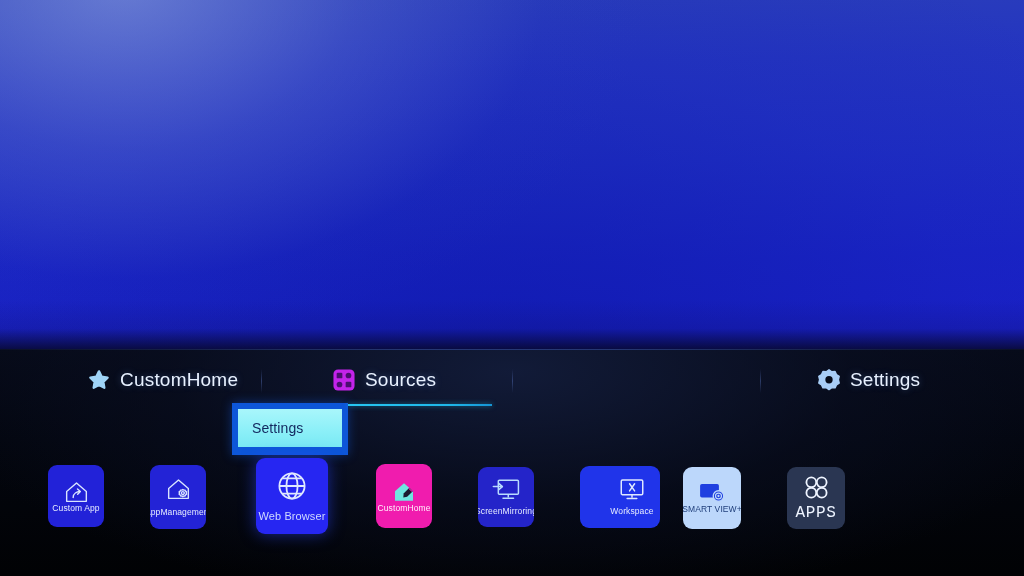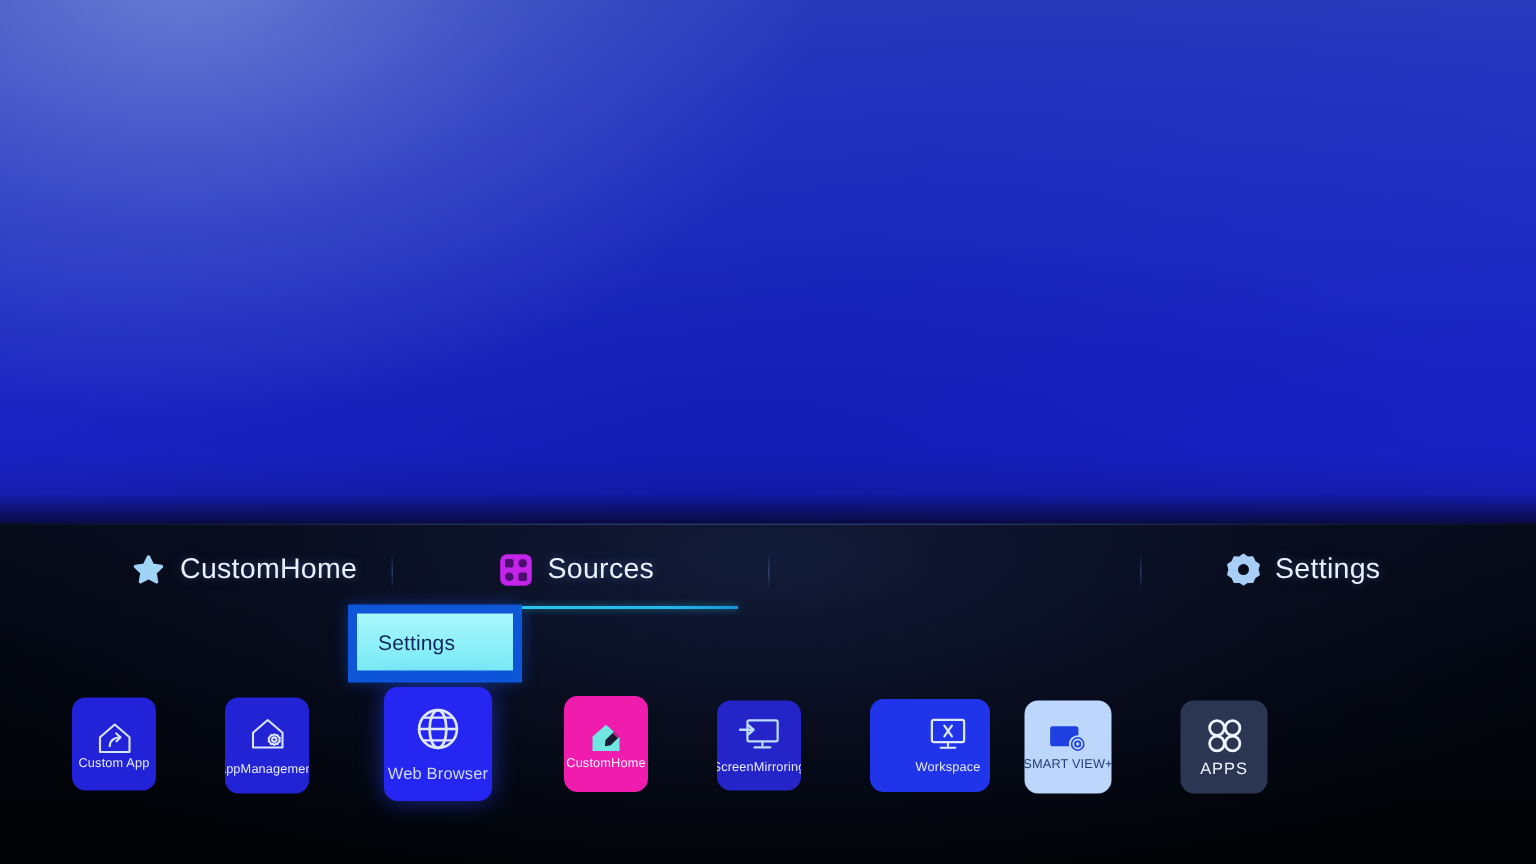--- a/index.html
+++ b/index.html
@@ -313,18 +313,18 @@
 
       <div class="tile" style="left:787px; top:8px; width:58px; height:62px; background:#2a3652; gap:5px;">
         <span class="tile-art">
           <svg viewBox="0 0 26 26" width="25" height="25">
             <circle cx="7.6" cy="7.6" r="5.1" fill="none" stroke="#eef4ff" stroke-width="1.9"></circle>
             <circle cx="18.4" cy="7.6" r="5.1" fill="none" stroke="#eef4ff" stroke-width="1.9"></circle>
             <circle cx="7.6" cy="18.4" r="5.1" fill="none" stroke="#eef4ff" stroke-width="1.9"></circle>
             <circle cx="18.4" cy="18.4" r="5.1" fill="none" stroke="#eef4ff" stroke-width="1.9"></circle>
           </svg>
         </span>
-        <span class="tile-label" style="color:#eef4ff; font-size:11px; letter-spacing:0.6px;">APPS</span>
+        <span class="tile-label" style="color:#eef4ff; font-size:16px; letter-spacing:0.6px;font-family:Liberation Mono, monospace;">APPS</span>
       </div>
 
     </div>
   </div>
 </div>
 
 </body></html>

